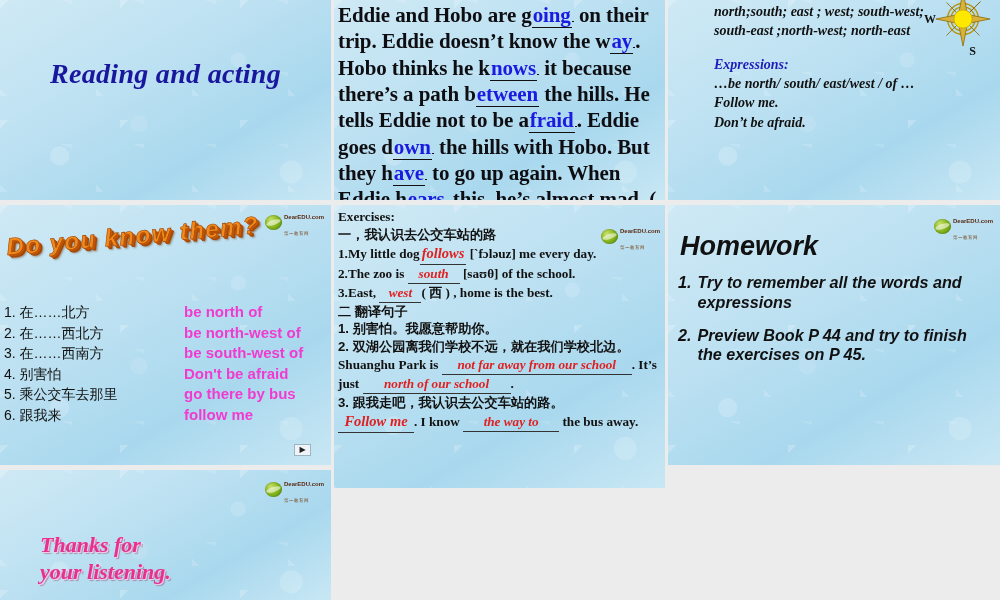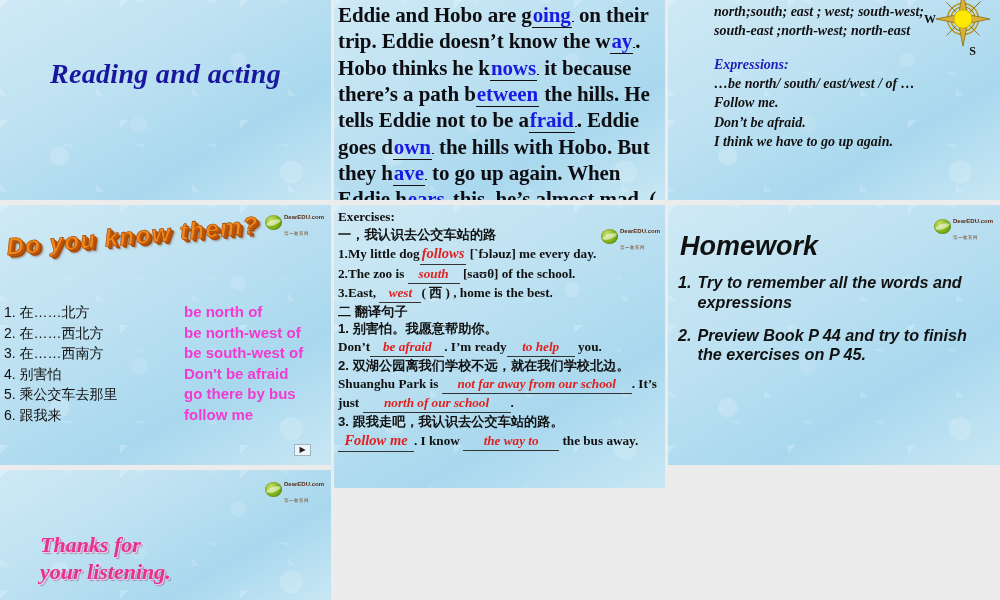--- a/index.html
+++ b/index.html
@@ -219,21 +219,20 @@
   </div>
 
   <div class="slide" id="s3">
     <div class="dirs">
       <div>north;south; east ; west; south-west;</div>
       <div>south-east ;north-west; north-east</div>
       <div class="expr-head">Expressions:</div>
       <div class="expr-line">…be north/ south/ east/west / of  …</div>
       <div class="expr-line">Follow me.</div>
       <div class="expr-line">Don’t be afraid.</div>
-      <div class="expr-line">I think we have to go up again.</div>
     </div>
     <div class="compass">
       <svg viewBox="0 0 60 60" width="58" height="58">
         <g stroke="#b8930f" stroke-width="1.4" fill="none">
           <circle cx="30" cy="30" r="16"></circle>
           <circle cx="30" cy="30" r="12.5"></circle>
         </g>
         <g fill="#d8b13a" stroke="#8a6a08" stroke-width="0.8">
           <polygon points="30,2 34,22 30,30 26,22"></polygon>
           <polygon points="58,30 38,34 30,30 38,26"></polygon>
@@ -308,23 +307,20 @@
         <span>1.My little dog</span><span class="ans ans-lg">follows</span><span> [`fɔləuz] me every day.</span>
       </div>
       <div>
         <span>2.The zoo is </span><span class="ans" style="min-width:52px">south</span><span> [saʊθ] of the school.</span>
       </div>
       <div>
         <span>3.East, </span><span class="ans" style="min-width:42px">west</span><span>( 西 ) , home is the best.</span>
       </div>
       <div class="cn">二  翻译句子</div>
       <div class="cn">1. 别害怕。我愿意帮助你。</div>
-      <div>
-        <span>Don’t</span><span class="ans" style="min-width:74px">be  afraid</span><span>. I’m ready</span><span class="ans" style="min-width:68px">to help</span><span> you.</span>
-      </div>
       <div class="cn">2. 双湖公园离我们学校不远，就在我们学校北边。</div>
       <div>
         <span>Shuanghu Park is </span><span class="ans" style="min-width:190px">not far away from our school</span><span>. It’s just </span><span class="ans" style="min-width:148px">north of our school</span><span>.</span>
       </div>
       <div class="cn">3. 跟我走吧，我认识去公交车站的路。</div>
       <div>
         <span class="ans ans-lg" style="min-width:76px">Follow me</span><span>. I know </span><span class="ans" style="min-width:96px">the way to</span><span> the bus away.</span>
       </div>
     </div>
   </div>

